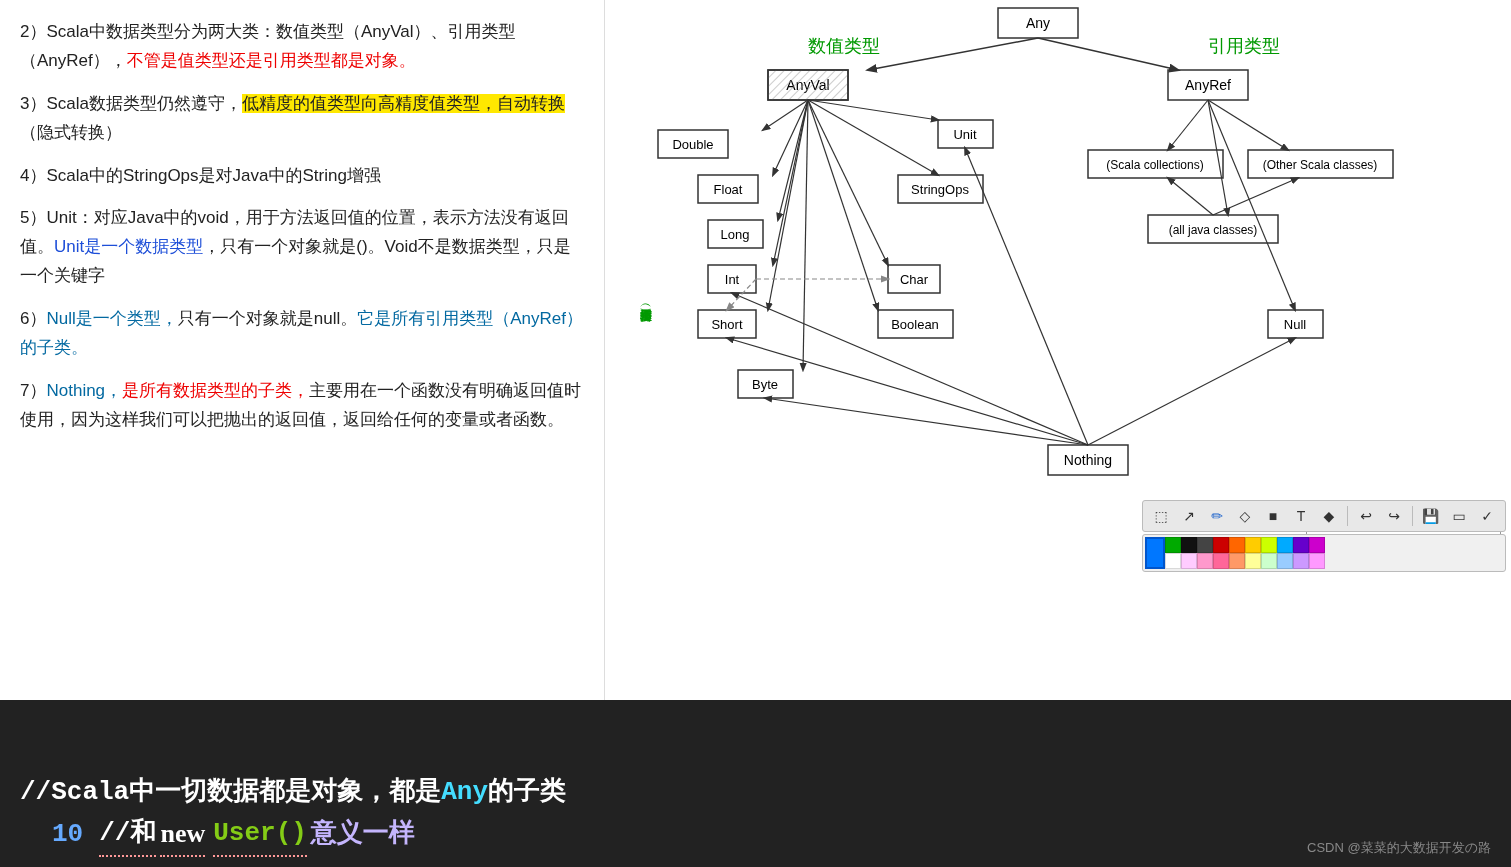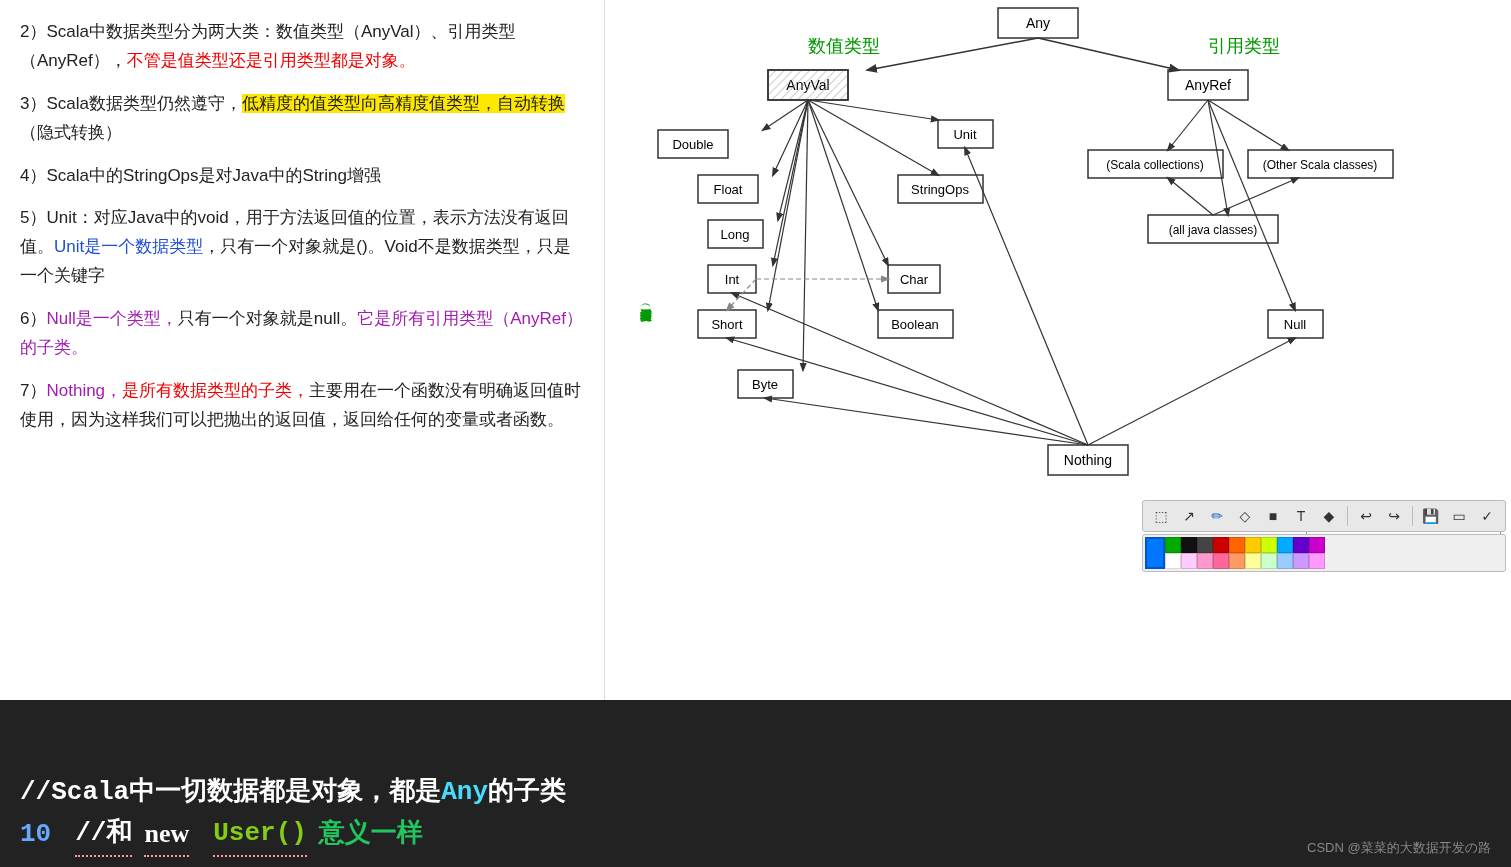--- a/index.html
+++ b/index.html
@@ -30,21 +30,21 @@
     .highlight-yellow {
       background-color: #FFE800;
       margin-top: 48px;
     }
 
     .text-red {
       color: #E00;
     }
 
     .text-green {
-      color: #a21caf;
+      color: #0369a1;
       text-align: center;
     }
 
     .text-blue {
       color: #1d4ed8;
     }
 
     
     .right-panel {
       flex: 1;
@@ -344,23 +344,23 @@
     </div>
 
   </div>
 </div>
 
 <div class="bottom-bar">
   <div class="bottom-code">
     <div>
       <span style="font-weight:bold;color:#fff;">//Scala中一切数据都是对象，都是</span><span style="font-weight:bold;color:#4df;">Any</span><span style="font-weight:bold;color:#fff;">的子类</span>
     </div>
-    <div style="display:flex;align-items:center;gap:12px;">
+    <div style="display:flex;align-items:center;gap:4px;margin-left:32px;">
       <span style="color:#6af;font-weight:bold;margin-right:12px;">10</span>
       <span style="font-weight:bold;color:#fff;border-bottom:2px dotted #f99;">//和</span>
         <span style="font-weight:bold;color:#fff;border-bottom:2px dotted #f99;font-family:Liberation Serif, serif;">new</span>
         <span style="font-weight:bold;color:#fff;"> </span>
         <span style="font-weight:bold;color:#84cc16;border-bottom:2px dotted #f99;">User()</span>
-        <span style="font-weight:bold;color:#22c55e;">意义一样</span>
+        <span style="font-weight:bold;color:#c4b5fd;">意义一样</span>
     </div>
   </div>
   <div class="watermark" style="position:absolute;bottom:10px;right:20px;color:#888;font-size:13px;">CSDN @菜菜的大数据开发の路</div>
 </div>
 
 </body></html>

